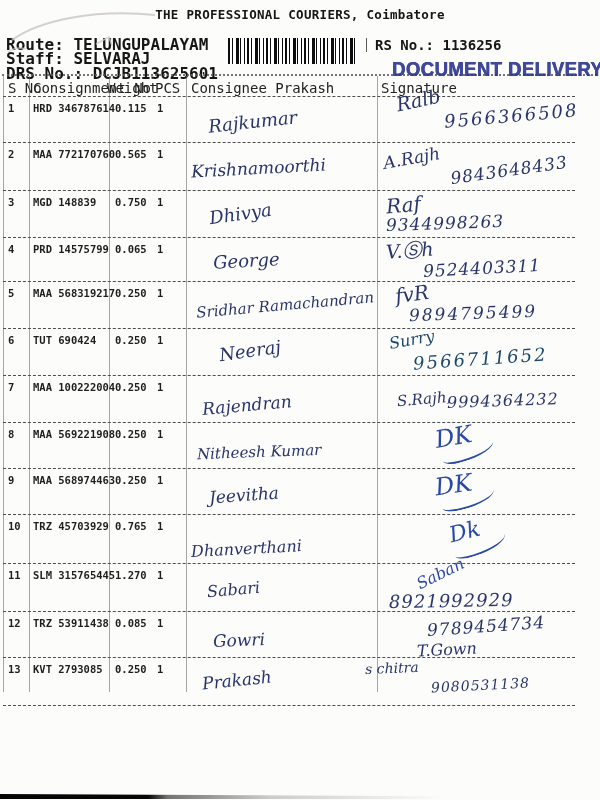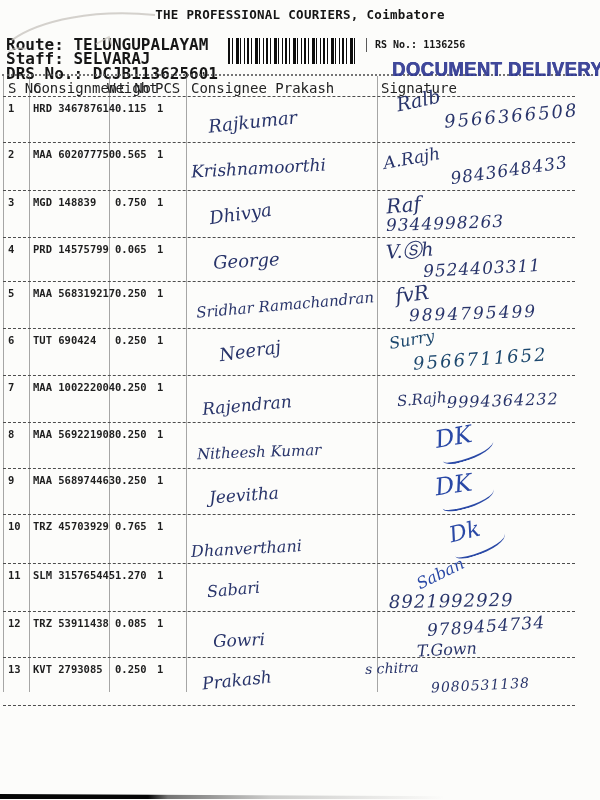--- a/index.html
+++ b/index.html
@@ -20,21 +20,21 @@
   .info-left .drs{margin-top:2px;}
   .barcode{
     position:absolute; left:228px; top:38px; width:130px; height:26px;
     background:repeating-linear-gradient(90deg,
       #0d0d0d 0 2px, #fff 2px 4px, #0d0d0d 4px 5px, #fff 5px 8px,
       #0d0d0d 8px 11px, #fff 11px 12px, #0d0d0d 12px 13px, #fff 13px 16px,
       #0d0d0d 16px 17px, #fff 17px 19px);
   }
   .info-right{
     position:absolute; left:366px; top:38px; padding-left:8px;
-    border-left:1px solid #5a5a5a; font-size:10px; font-weight:bold; line-height:14px; color:#161616;
+    border-left:1px solid #5a5a5a; font-size:14px; font-weight:bold; line-height:14px; color:#161616;
   }
   .dotline{position:absolute; left:2px; right:3px; top:74px; border-top:2px dotted #5d5d5d; opacity:.85;}
   .stamp{
     position:absolute; left:392px; top:57px; white-space:nowrap;
     font-family:"Liberation Sans", sans-serif; font-weight:bold; font-size:21px;
     transform:scaleX(.88); transform-origin:left center;
     letter-spacing:.5px; opacity:.9;
     text-shadow:.6px 0 0 currentColor, 0 .4px 0 currentColor;
   }
   .ctable{position:absolute; left:3px; top:76px; width:572px;}
@@ -106,21 +106,21 @@
         <span class="print" style="left: 5px;">1</span>
         <span class="print" style="left: 30px;">HRD 346787614</span>
         <span class="print" style="left: 112px;">0.115</span>
         <span class="print" style="left: 154px;">1</span>
         <div class="hw" style="left: 205px; top: 14px; font-size: 18px; transform: rotate(-6deg); color: rgb(40, 52, 106);">Rajkumar</div>
         <div class="hw" style="left: 393px; top: -8px; font-size: 19px; transform: rotate(-12deg); color: rgb(40, 52, 106);">Ralb</div>
         <div class="hw" style="left: 441px; top: 8px; font-size: 18px; transform: rotate(-5deg); letter-spacing: 2px; color: rgb(40, 52, 106);">9566366508</div>
       </div>
       <div class="row" style="height: 47px;">
         <span class="print" style="left: 5px;">2</span>
-        <span class="print" style="left: 30px;">MAA 602077750</span>
+        <span class="print" style="left: 30px;">MAA 772170760</span>
         <span class="print" style="left: 112px;">0.565</span>
         <span class="print" style="left: 154px;">1</span>
         <div class="hw" style="left: 188px; top: 15px; font-size: 17px; transform: rotate(-3deg); color: rgb(40, 52, 106);">Krishnamoorthi</div>
         <div class="hw" style="left: 380px; top: 5px; font-size: 17px; transform: rotate(-10deg); color: rgb(40, 52, 106);">A.Rajh</div>
         <div class="hw" style="left: 447px; top: 17px; font-size: 17px; transform: rotate(-8deg); letter-spacing: 1px; color: rgb(40, 52, 106);">9843648433</div>
       </div>
       <div class="row" style="height: 46px;">
         <span class="print" style="left: 5px;">3</span>
         <span class="print" style="left: 30px;">MGD 148839</span>
         <span class="print" style="left: 112px;">0.750</span>

